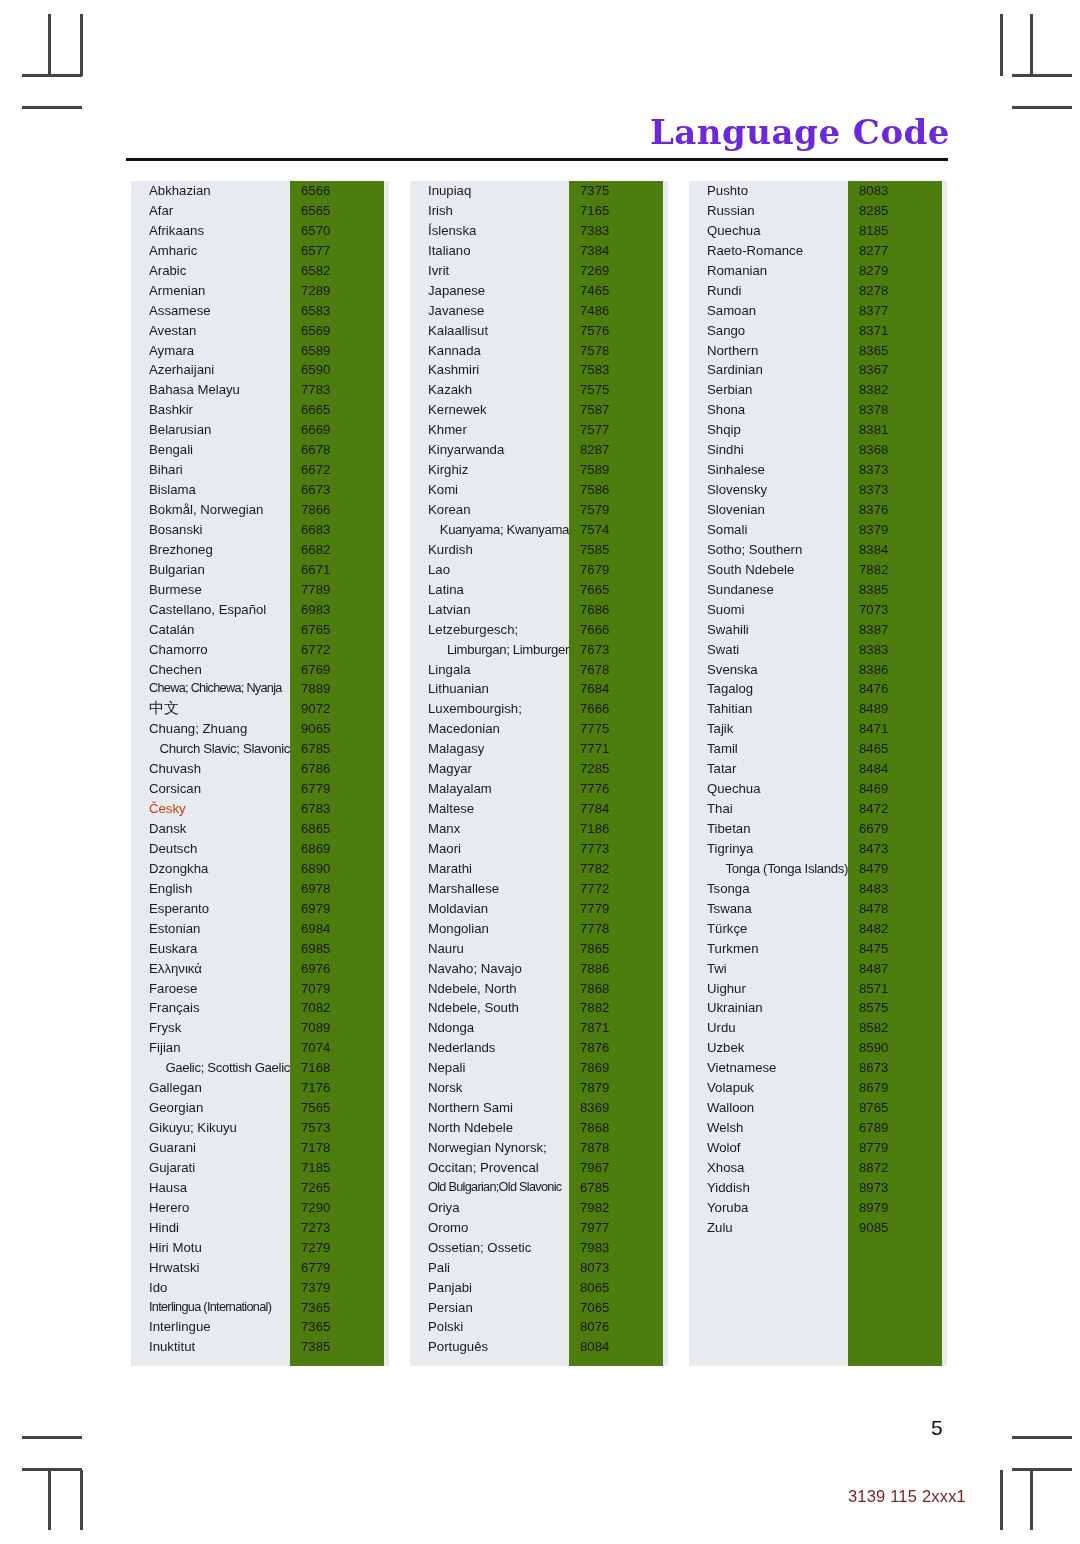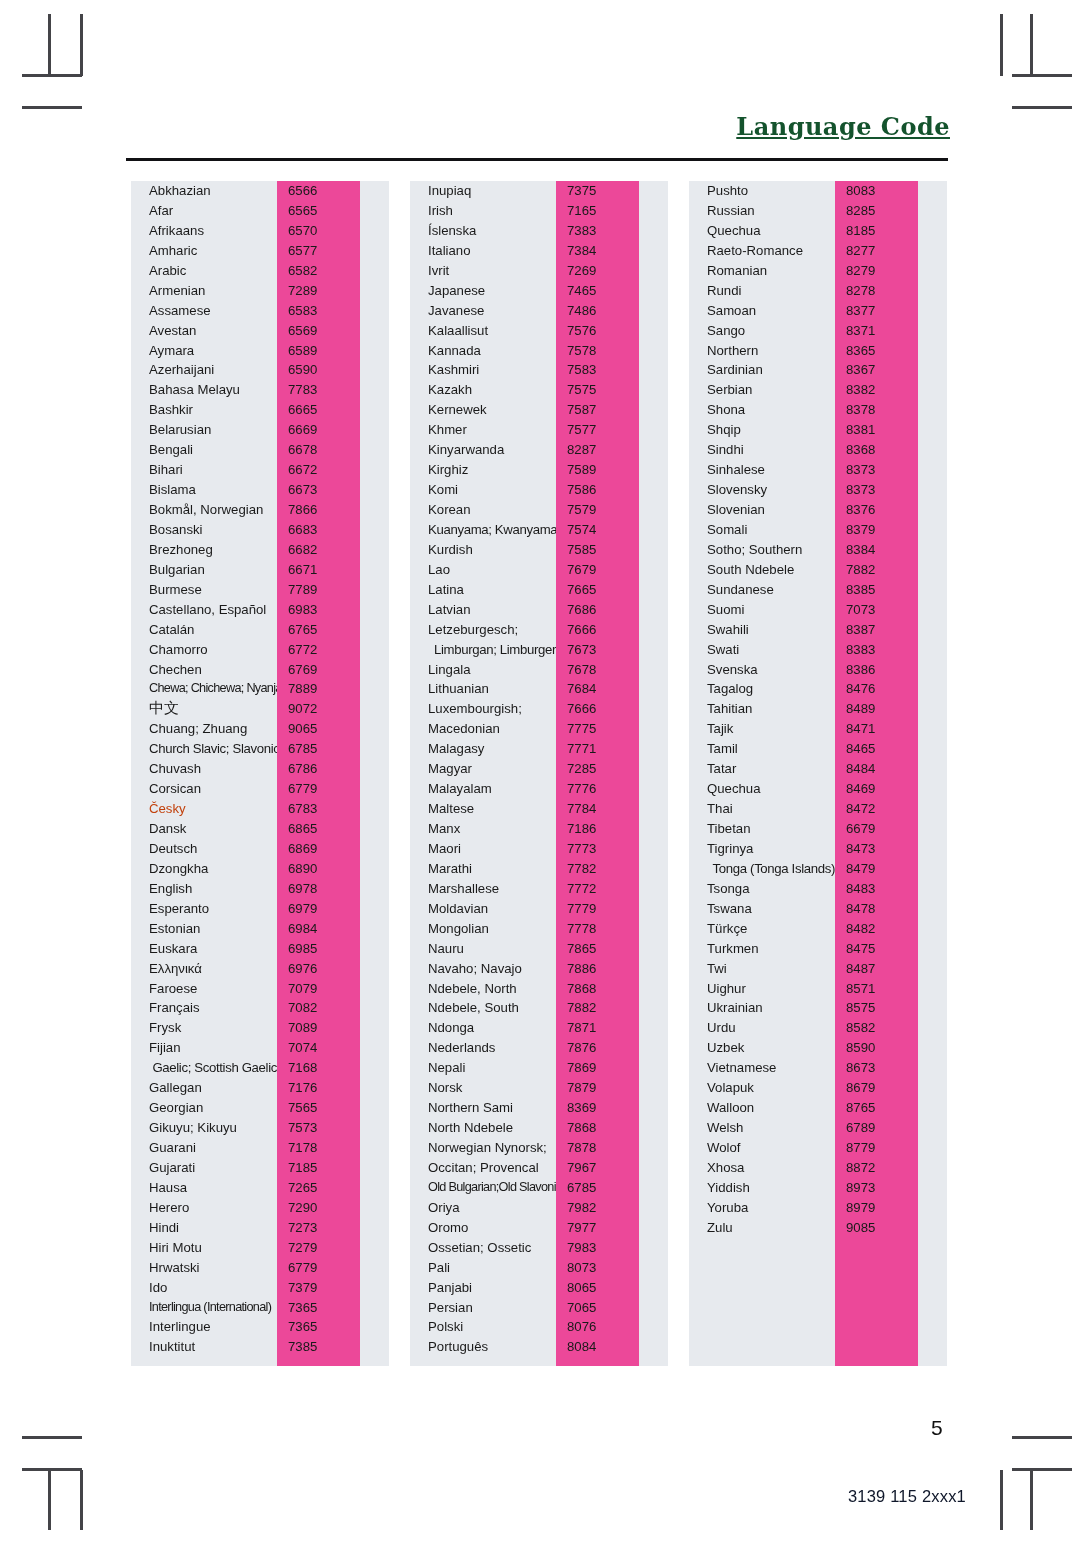--- a/index.html
+++ b/index.html
@@ -23,25 +23,24 @@
   .crop.h { height: 3px; }
   .crop.v { width: 3px; }
 
   
   #page-title {
     position: absolute;
     right: 130px;
     top: 112px;
     font-family: "DejaVu Serif", "Liberation Serif", serif;
     font-weight: bold;
-    font-size: 24px;
+    font-size: 34px;
     letter-spacing: 0.5px;
-    color: #14532d;
+    color: #6d28d9;
     white-space: nowrap;
-    text-decoration: underline;
   }
   #title-rule {
     position: absolute;
     left: 126px;
     top: 158px;
     width: 822px;
     height: 3px;
     background: #111114;
   }
 
@@ -55,28 +54,28 @@
     display: flex;
     gap: 21px;
   }
   .lang-block {
     width: 258px;
     position: relative;
     display: flex;
     background: #e7eaee;
   }
   .name-col {
-    width: 146px;
+    width: 159px;
     background: #e7eaee;
     box-sizing: border-box;
     padding-left: 18px;
   }
   .code-col {
-    width: 83px;
-    background: #ec4899;
+    width: 94px;
+    background: #4d7c0f;
     box-sizing: border-box;
     padding-left: 11px;
   }
   .row {
     height: 19.95px;
     line-height: 19.95px;
     font-size: 13.2px;
     color: #1a1a1a;
     white-space: nowrap;
     overflow: visible;
@@ -105,21 +104,21 @@
     left: 931px;
     top: 1416px;
     font-size: 21px;
     color: #111;
   }
   #doc-code {
     position: absolute;
     right: 114px;
     top: 1487px;
     font-size: 16.5px;
-    color: #0f172a;
+    color: #7f1d1d;
     letter-spacing: 0.2px;
     white-space: nowrap;
   }
 </style>
 </head>
 <body>
 
 <div class="crop v" style="left:48px; top:14px; height:62px;"></div>
 <div class="crop h" style="left:22px; top:74px; width:60px;"></div>
 <div class="crop v" style="left:80px; top:14px; height:62px;"></div>

